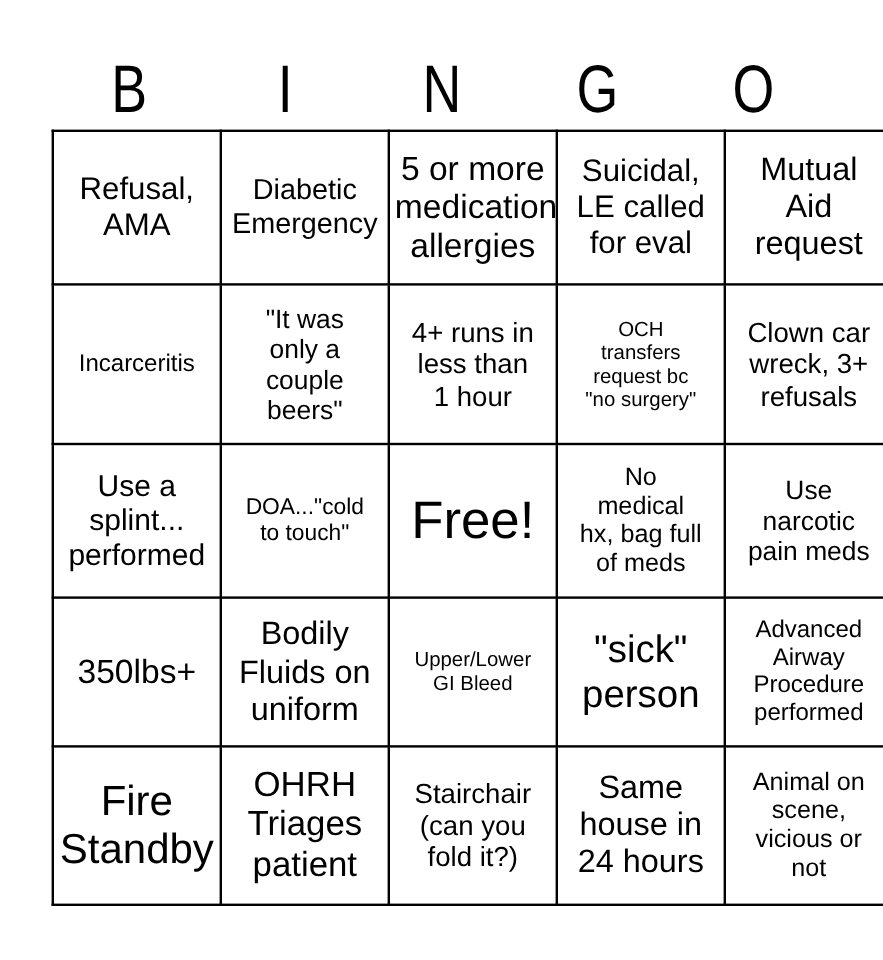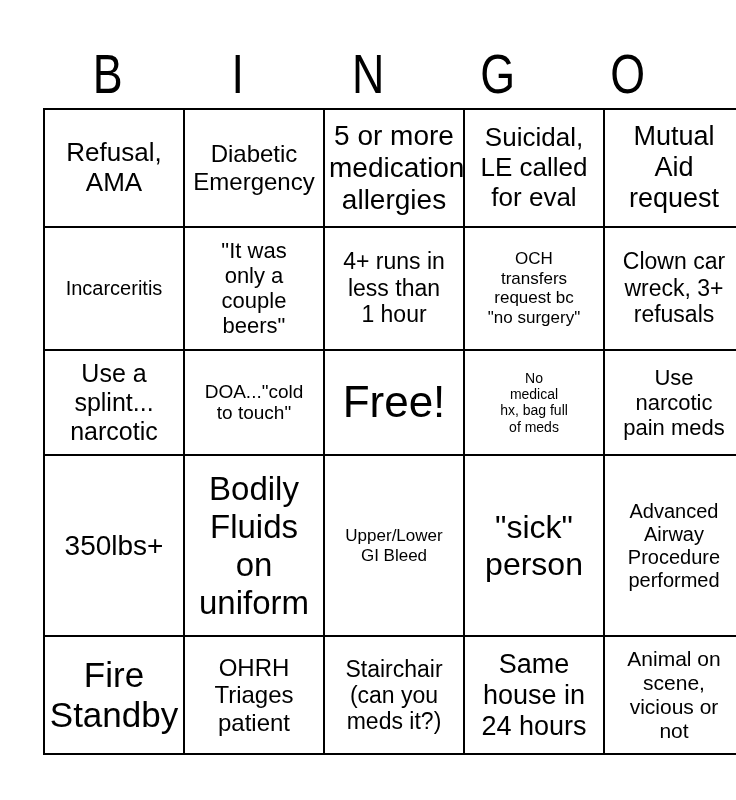--- a/index.html
+++ b/index.html
@@ -96,55 +96,55 @@
 transfers
 request bc
 "no surgery"</td>
         <td style="font-size:23px">Clown car
 wreck, 3+
 refusals</td>
       </tr>
       <tr>
         <td style="font-size:25px">Use a
 splint...
-narcotic</td>
+performed</td>
         <td style="font-size:19px">DOA..."cold
 to touch"</td>
         <td style="font-size:44px">Free!</td>
-        <td style="font-size:14px">No
+        <td style="font-size:21px">No
 medical
 hx, bag full
 of meds</td>
         <td style="font-size:22px">Use
 narcotic
 pain meds</td>
       </tr>
       <tr>
         <td style="font-size:28px">350lbs+</td>
-        <td style="font-size:33px">Bodily
+        <td style="font-size:27px">Bodily
 Fluids on
 uniform</td>
         <td style="font-size:17px">Upper/Lower
 GI Bleed</td>
         <td style="font-size:32px">"sick"
 person</td>
         <td style="font-size:20px">Advanced
 Airway
 Procedure
 performed</td>
       </tr>
       <tr>
         <td style="font-size:35px">Fire
 Standby</td>
-        <td style="font-size:24px">OHRH
+        <td style="font-size:29px">OHRH
 Triages
 patient</td>
         <td style="font-size:23px">Stairchair
 (can you
-meds it?)</td>
+fold it?)</td>
         <td style="font-size:27px">Same
 house in
 24 hours</td>
         <td style="font-size:21px">Animal on
 scene,
 vicious or
 not</td>
       </tr>
     </tbody>
   </table>

